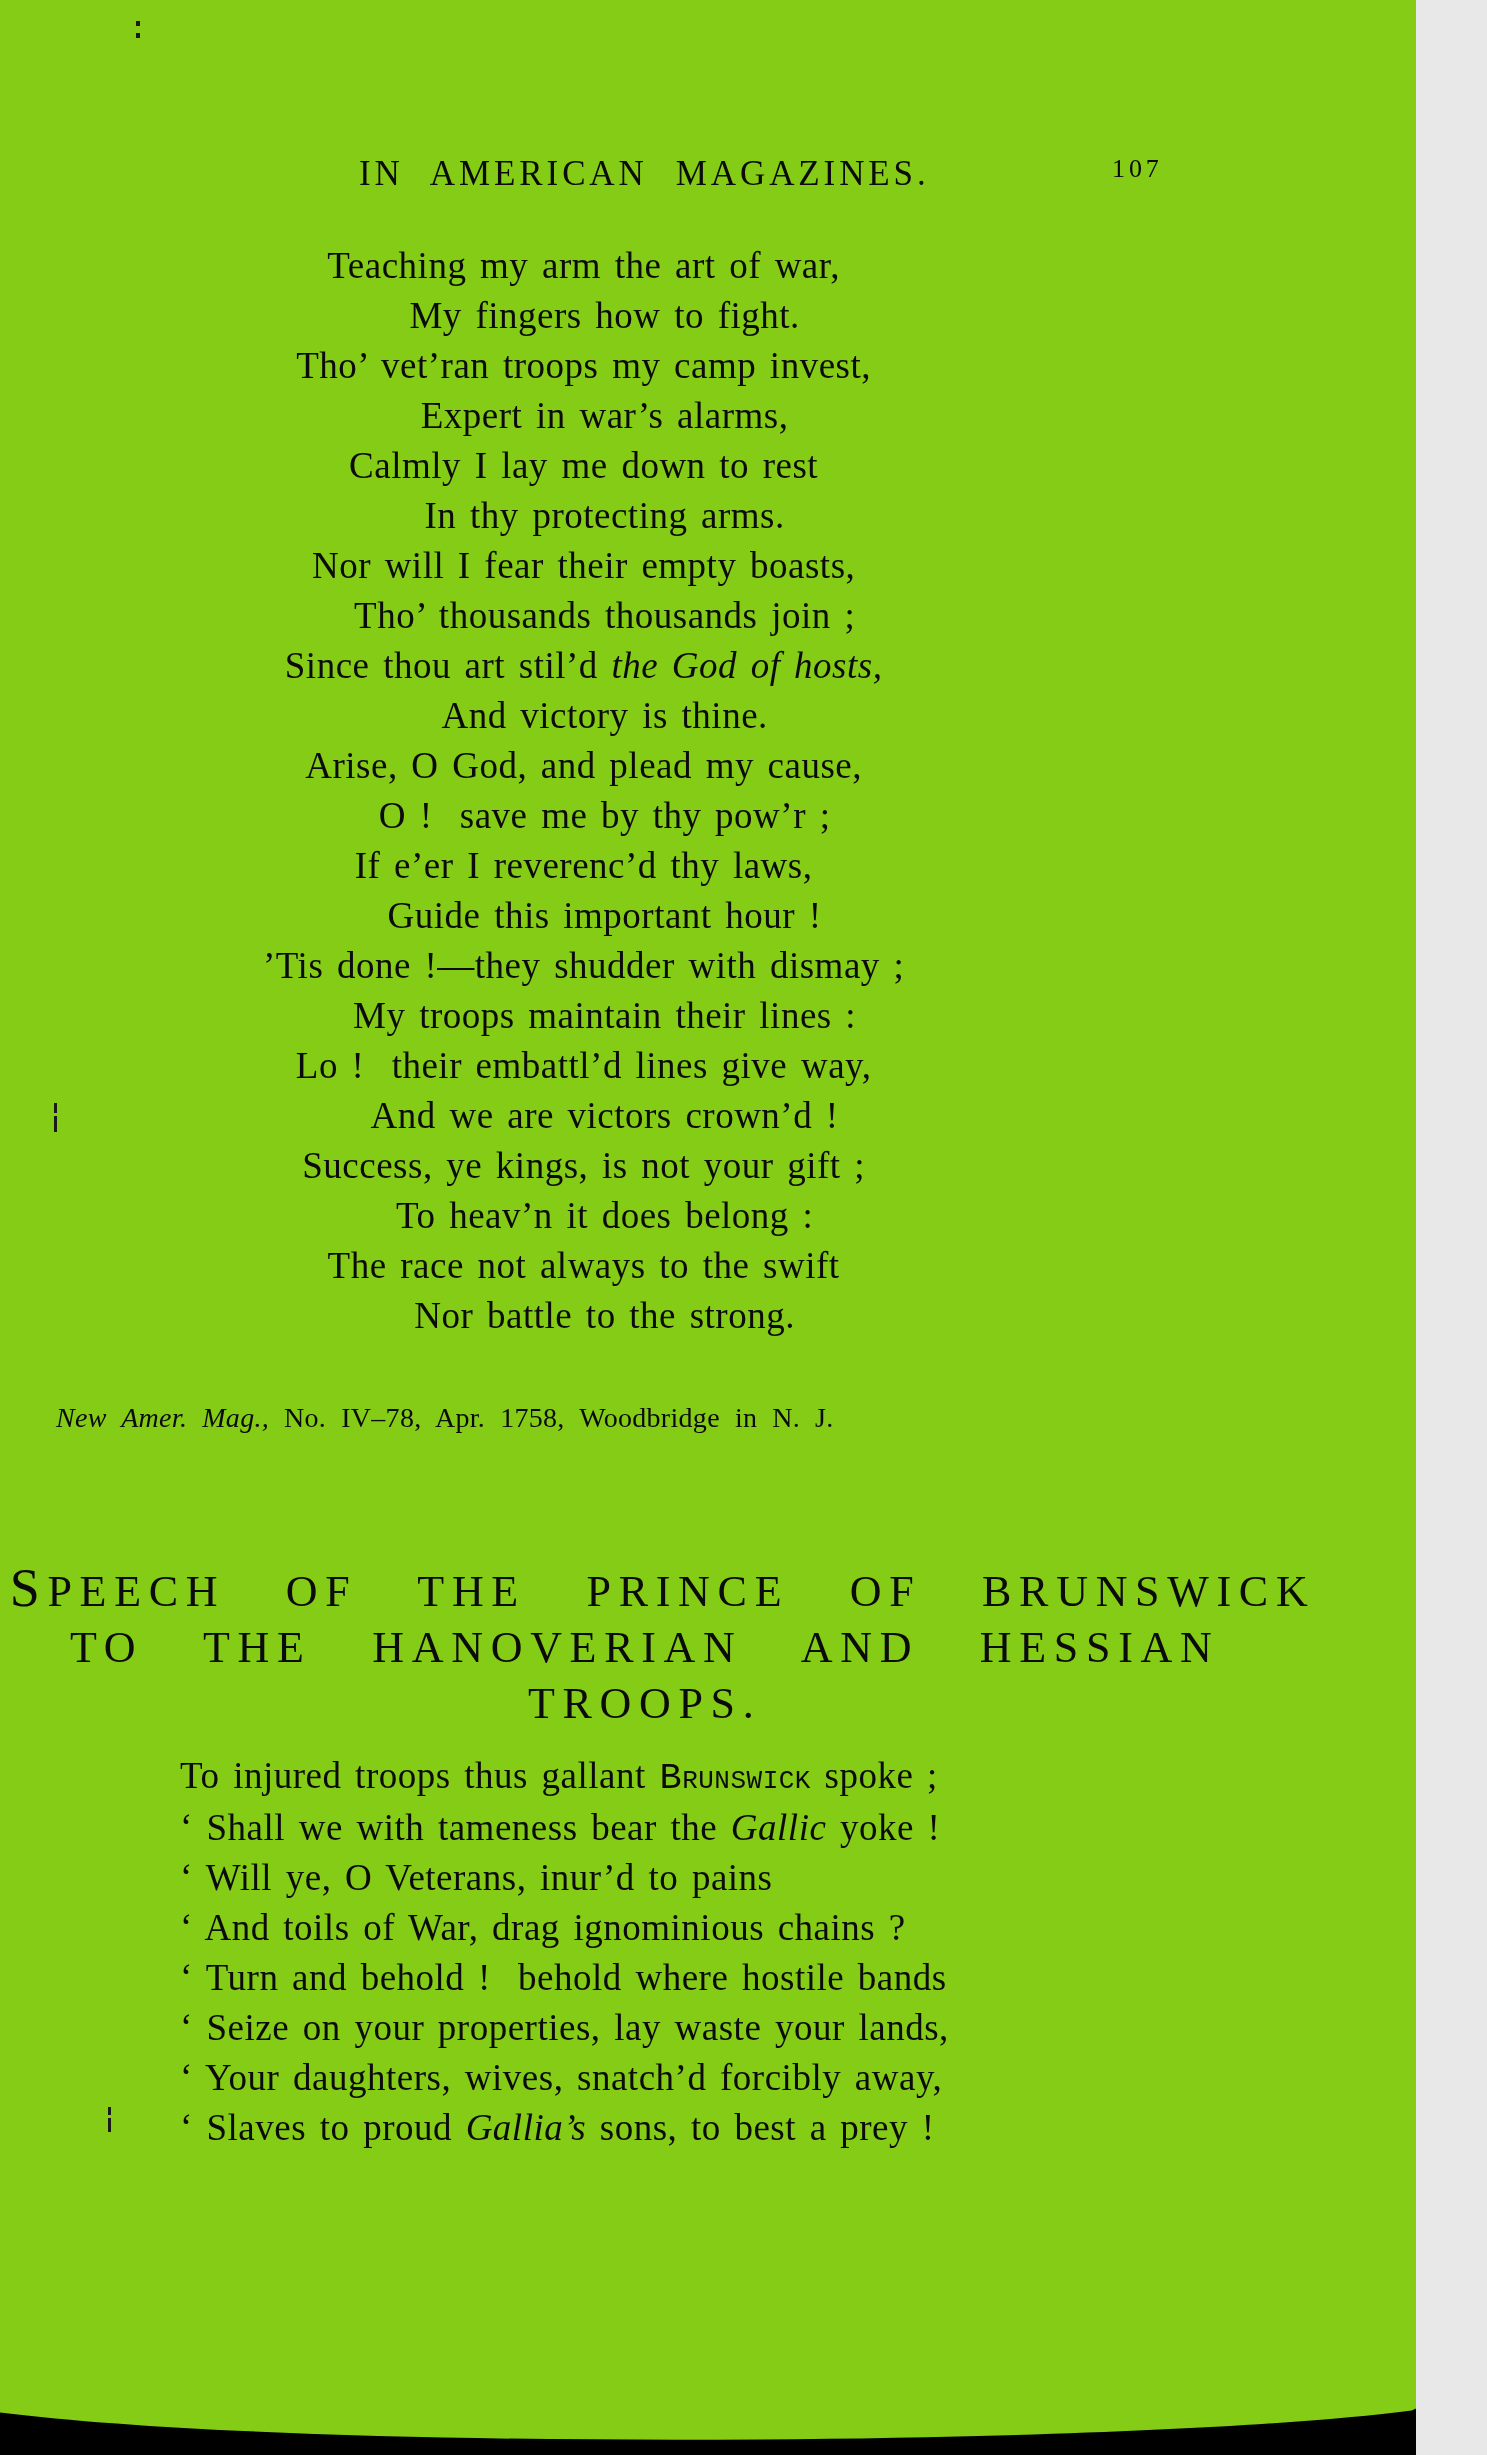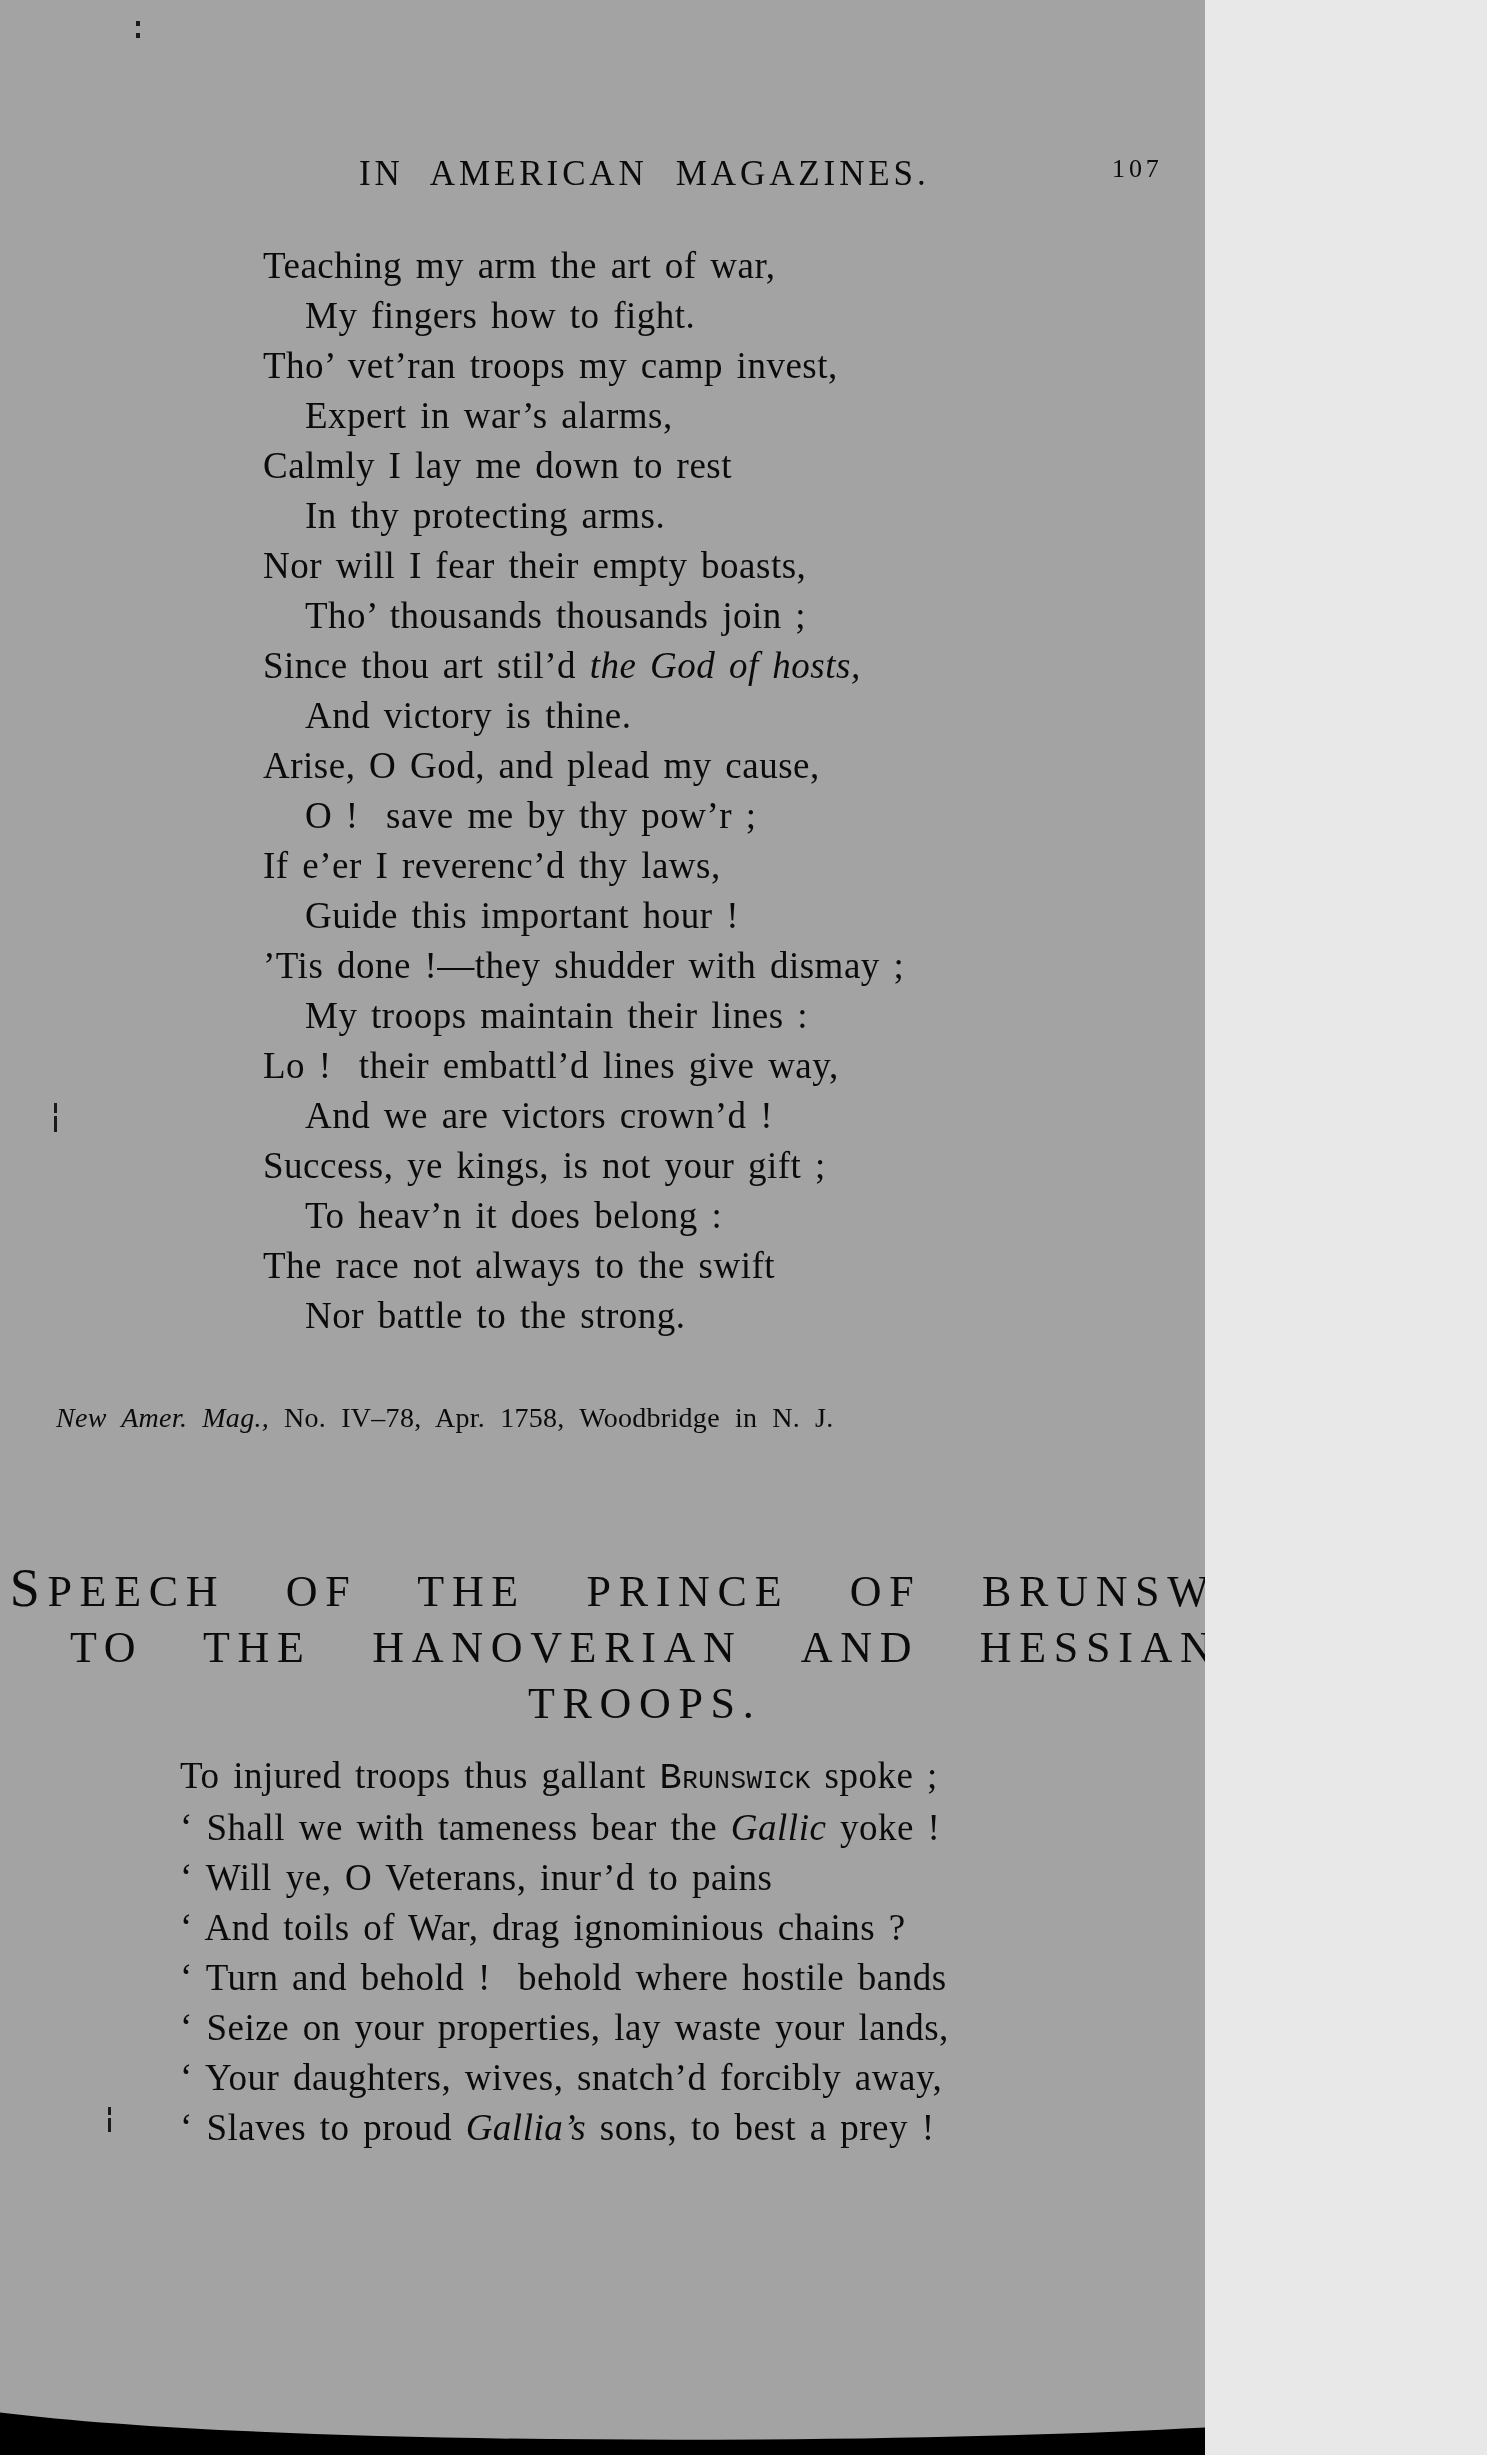--- a/index.html
+++ b/index.html
@@ -1,35 +1,35 @@
 <!DOCTYPE html>
 <html><head>
 <meta charset="utf-8">
 <style>
   html,body{margin:0;padding:0;background:#e8e8e8;}
   .page{
     position:relative;
-    width:1205px;height:2455px;
-    background:#a3a3a3;
+    width:1416px;height:2455px;
+    background:#84cc16;
     overflow:hidden;
     font-family:"Liberation Serif","DejaVu Serif",serif;
     color:#0b0b0b;
   }
   
   .running-header{
     position:absolute;left:359px;top:154px;
     font-size:35px;letter-spacing:3.9px;word-spacing:15.4px;
   }
   .page-number{
     position:absolute;left:1112px;top:154px;
     font-size:26px;letter-spacing:3.9px;
   }
   
   .poem{position:absolute;font-size:37px;line-height:50px;letter-spacing:0.5px;word-spacing:3.9px;}
-  .poem-1{left:263px;top:241px;}
+  .poem-1{left:263px;top:241px;text-align:center;}
   .poem-2{left:180px;top:1751px;}
   .line{white-space:pre;}
   .line.indent{margin-left:42px;}
   .seg-italic{font-style:italic;}
   .seg-smallcaps{font-variant:small-caps;font-family:Liberation Mono, monospace;}
   .seg-initial{font-size:54px;}
   
   .citation{
     position:absolute;left:56px;top:1397px;
     font-size:28px;line-height:42px;word-spacing:7.7px;letter-spacing:0.3px;

